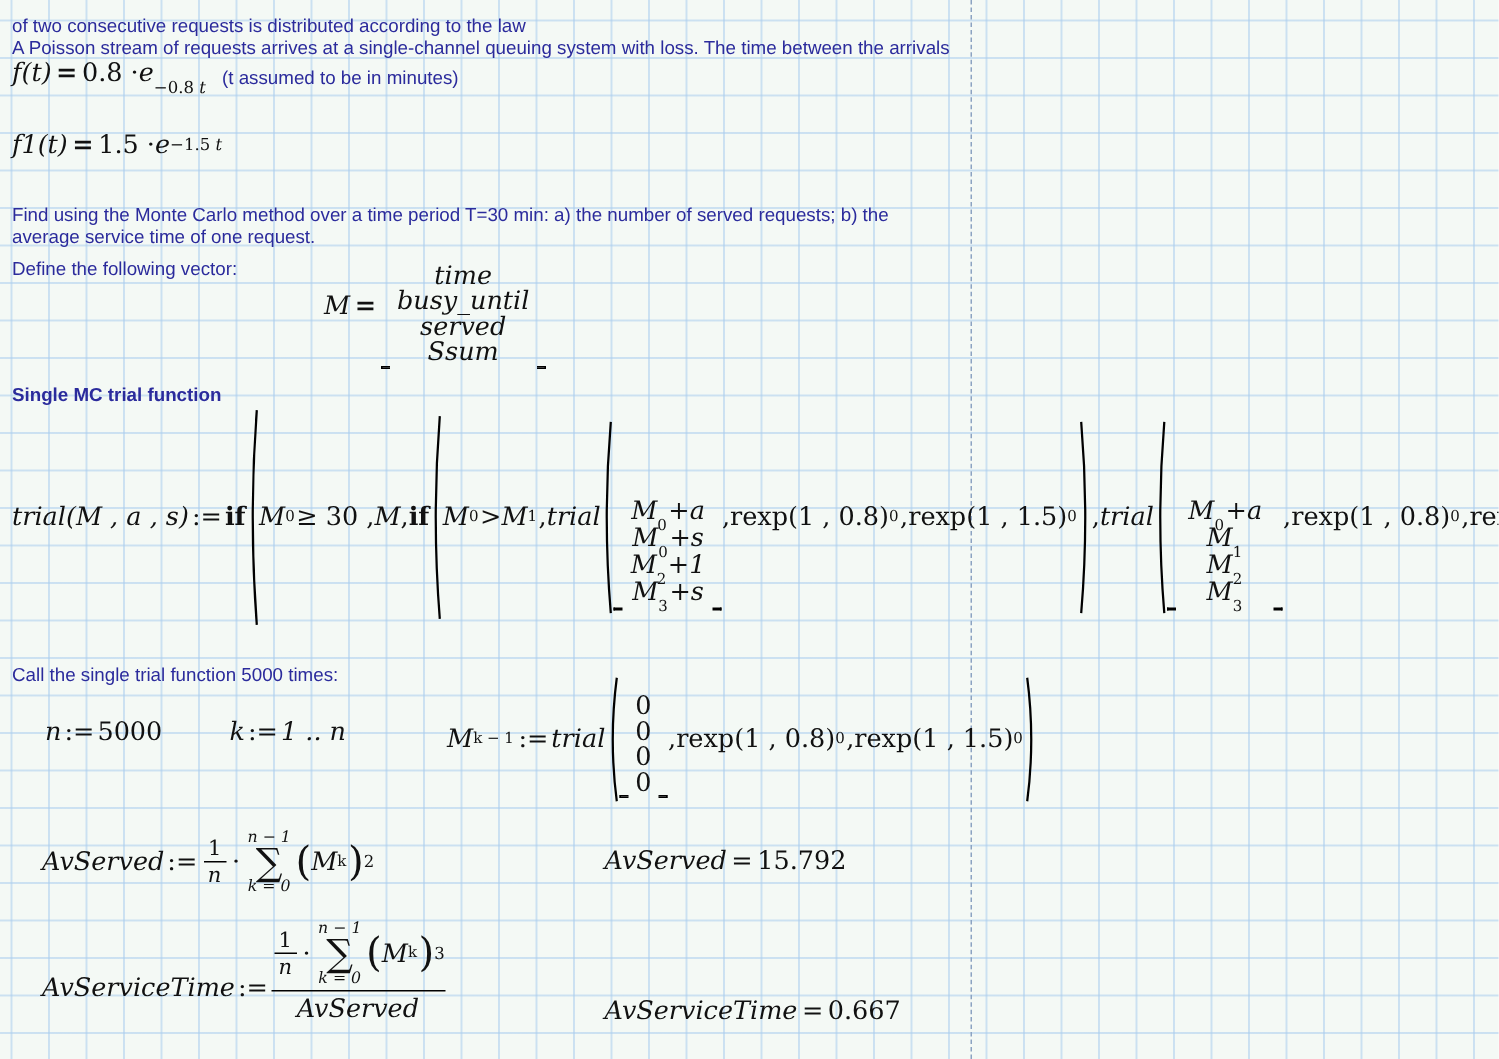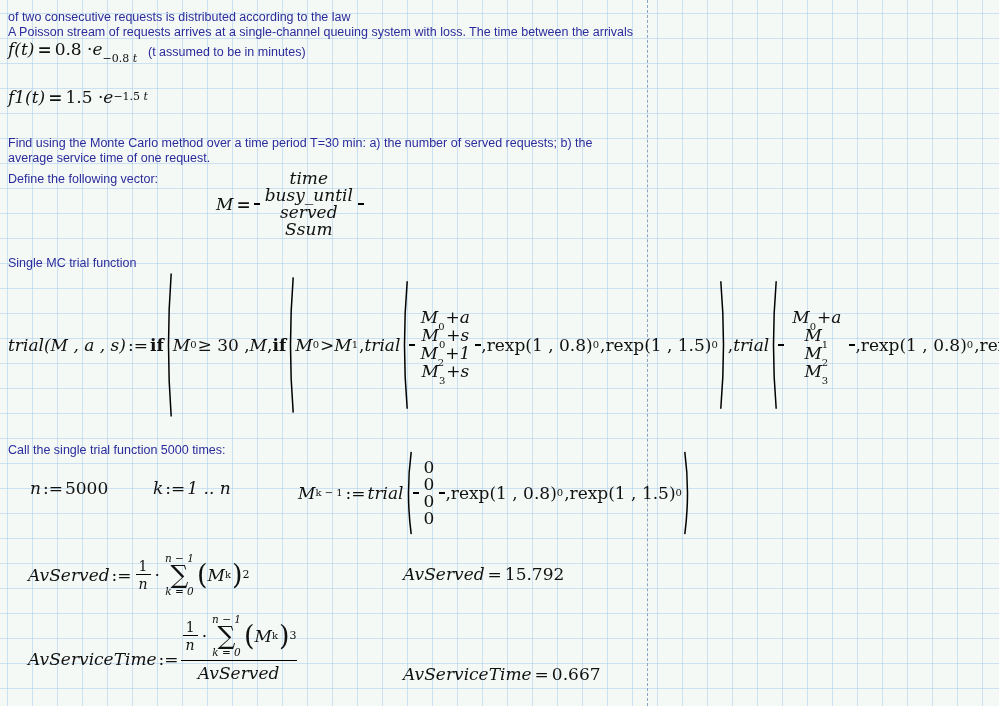--- a/index.html
+++ b/index.html
@@ -21,21 +21,21 @@
           font-family:"DejaVu Serif", serif;font-size:17px;}
   .it{font-style:italic;}
   .rm{font-style:normal;}
   .bold{font-weight:bold;}
   .eq{padding:0 3px;}
   .asn{padding:0 2px;font-style:normal;}
   .sup{font-size:11px;vertical-align:7px;line-height:0;}
   .s{font-size:10px;vertical-align:-7px;line-height:0;font-style:normal;padding-right:1px;}
   .bp{flex:0 0 auto;display:block;}
   .bp path{stroke:#000;fill:none;stroke-width:1.5;vector-effect:non-scaling-stroke;}
-  .vecwrap{display:flex;align-items:center;flex:0 0 auto;}
+  .vecwrap{display:flex;align-items:flex-end;flex:0 0 auto;}
   .bl,.br{width:5px;border-top:1.5px solid #000;border-bottom:1.5px solid #000;}
   .bl{border-left:1.5px solid #000;}
   .br{border-right:1.5px solid #000;}
   .vcol{display:flex;flex-direction:column;justify-content:space-around;align-items:center;
         padding:2px 5px;line-height:1;}
   .frac{display:inline-flex;flex-direction:column;align-items:center;font-size:14px;line-height:1.15;margin:0 2px;}
   .frac .den{border-top:1.2px solid #000;padding:1px 3px 0 3px;}
   .sum{display:inline-flex;flex-direction:column;align-items:center;line-height:1;font-size:10.5px;margin:0 3px;}
   .sum .sigma{font-size:25px;line-height:.9;}
   .p28{font-size:27px;font-style:normal;line-height:0;vertical-align:-7px;}
@@ -91,21 +91,21 @@
       <span class="vcol">
         <span class="it">time</span>
         <span class="it">busy_until</span>
         <span class="it">served</span>
         <span class="it">Ssum</span>
       </span>
       <span class="br"></span>
     </span>
   </div>
 
-  <div class="cap" style="left:8px;top:256px;">
+  <div class="cap" style="left:8px;top:256px;font-weight:bold;">
     <div>Single MC trial function</div>
   </div>
 
   <div class="region" style="left:8px;top:272px;height:146px;">
     <span class="it">trial</span>
     <span class="it">(M , a , s)</span>
     <span class="asn">:=</span>
     <span class="rm bold">if</span>
     <svg class="bp" width="9" height="146" viewBox="0 0 10 100" preserveAspectRatio="none">
         <path d="M8 1 Q2 50 8 99"></path>

